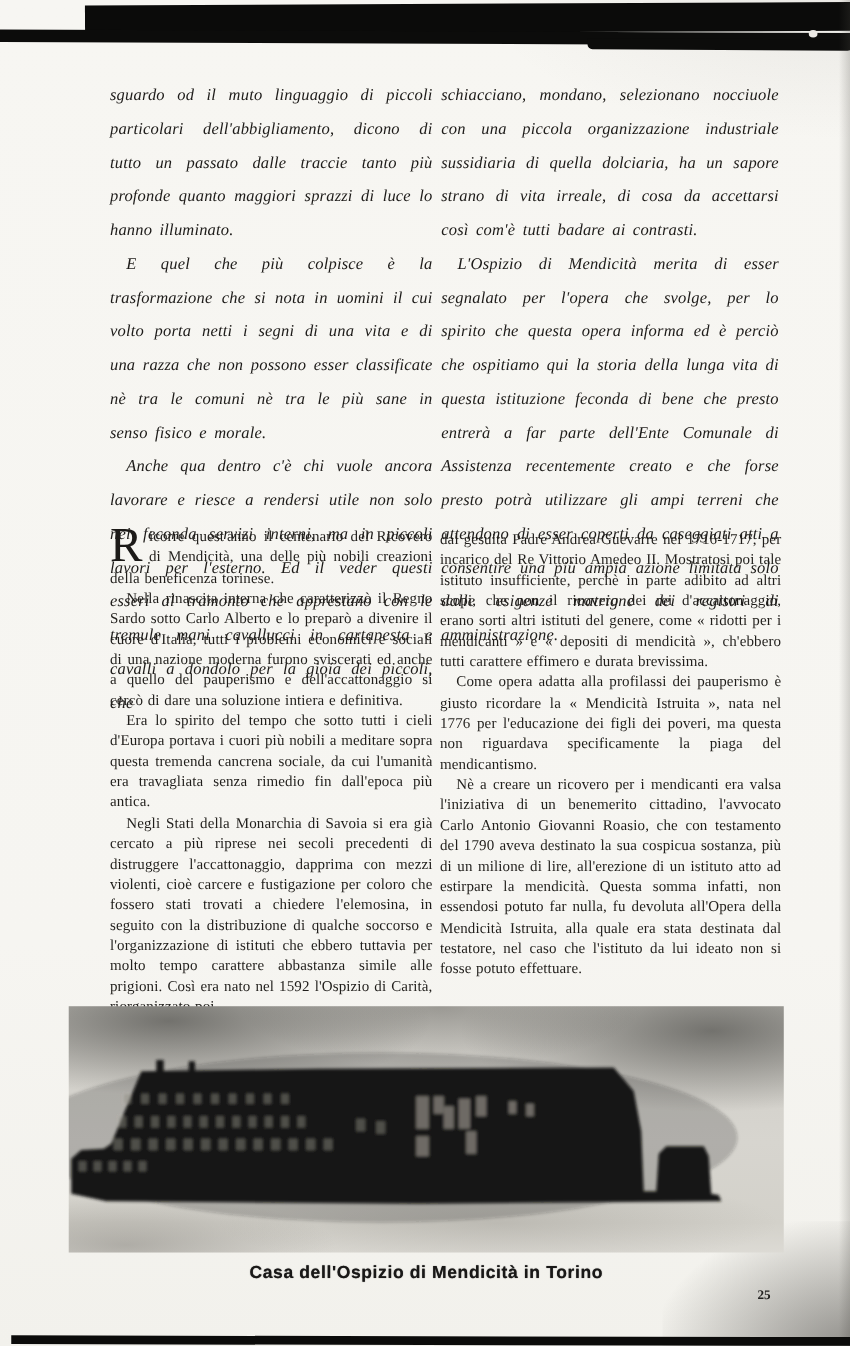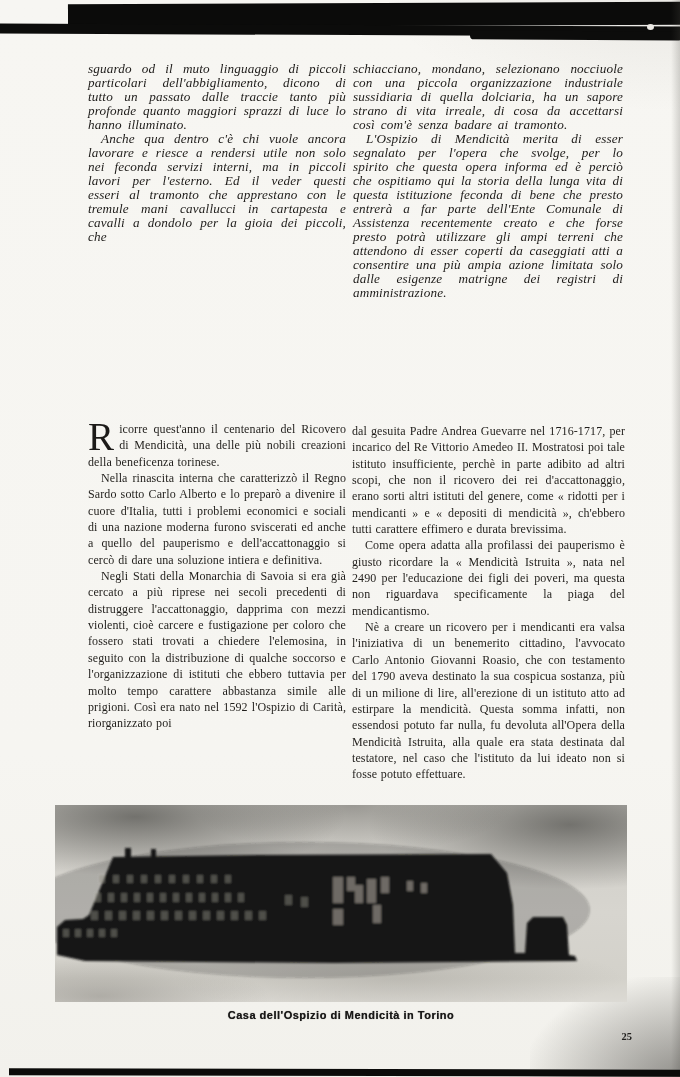--- a/index.html
+++ b/index.html
@@ -23,21 +23,21 @@
   .edge-right    { position:absolute; right:0; top:0; width:9px; height:100%; background:linear-gradient(to left, rgba(80,78,72,0.22), transparent); }
   .corner-br     { position:absolute; right:0; bottom:0; width:150px; height:100px; background:radial-gradient(ellipse at 105% 105%, rgba(55,53,49,0.55), rgba(90,88,82,0.18) 55%, transparent 75%); }
 
   
   .col { position:absolute; text-align:justify; color:#201e1b; }
   .col p { margin:0; }
   .col p + p { text-indent:13px; }
 
   .col-it-left  { left:88px;  top:62px;  width:258px; }
   .col-it-right { left:353px; top:62px;  width:270px; }
-  .italic-text  { font-style:italic; font-size:13.2px; line-height:14px; word-spacing:2.5px; letter-spacing:0.15px; color:#1d1b19; }
+  .italic-text  { font-style:italic; font-size:13.2px; line-height:27px; word-spacing:2.5px; letter-spacing:0.15px; color:#1d1b19; }
   .italic-text p { margin-bottom:0; }
 
   .col-ro-left  { left:88px;  top:421px; width:258px; }
   .col-ro-right { left:352px; top:423px; width:273px; }
   .roman-text   { font-size:12px; line-height:16.35px; letter-spacing:0.1px; word-spacing:0.6px; }
 
   .dropcap {
     float:left; font-size:39px; line-height:30px;
     padding:1px 5px 0 0; color:#1c1a18;
   }
@@ -51,59 +51,61 @@
       radial-gradient(ellipse 280px 90px at 90% 10%, rgba(38,38,35,0.55), transparent 72%),
       radial-gradient(ellipse 240px 55px at 8% 97%,  rgba(95,92,86,0.35), transparent 70%),
       radial-gradient(ellipse 300px 50px at 60% 88%, rgba(120,117,110,0.25), transparent 75%),
       linear-gradient(#cfcdc7 0%, #d7d5cf 55%, #d3d1ca 88%, #dcdad4 100%);
   }
   .photo svg { position:absolute; inset:0; }
 
   .photo-caption {
     position:absolute; left:55px; top:1009px; width:572px;
     text-align:center; font-family:"Liberation Sans", sans-serif;
-    font-size:11px; font-weight:bold; letter-spacing:0.5px; color:#191817;
+    font-size:14px; font-weight:bold; letter-spacing:0.5px; color:#191817;
     text-shadow:0 0 0.7px rgba(20,20,20,0.8);
   }
 
   .page-number {
-    position:absolute; left:606px; top:1031px; width:26px; text-align:right;
+    position:absolute; left:606px; top:1031px; width:26px; text-align:left;
     font-size:10.5px; font-weight:bold; color:#232220;
   }
 </style>
 </head>
 <body>
 
 <div class="page">
 
   <div class="bar-top-main"></div>
   <div class="bar-top-thin"></div>
   <div class="bar-top-right"></div>
   <div class="bar-dot"></div>
   <div class="edge-right"></div>
   <div class="corner-br"></div>
   <div class="bar-bottom"></div>
 
   <div class="col col-it-left italic-text">
     <p>sguardo od il muto linguaggio di piccoli particolari dell'abbigliamento, dicono di tutto un passato dalle traccie tanto più profonde quanto maggiori sprazzi di luce lo hanno illuminato.</p>
+    <p>E quel che più colpisce è la trasformazione che si nota in uomini il cui volto porta netti i segni di una vita e di una razza che non possono esser classificate nè tra le comuni nè tra le più sane in senso fisico e morale.</p>
     <p>Anche qua dentro c'è chi vuole ancora lavorare e riesce a rendersi utile non solo nei feconda servizi interni, ma in piccoli lavori per l'esterno. Ed il veder questi esseri al tramonto che apprestano con le tremule mani cavallucci in cartapesta e cavalli a dondolo per la gioia dei piccoli, che</p>
   </div>
   <div class="col col-it-right italic-text">
-    <p>schiacciano, mondano, selezionano nocciuole con una piccola organizzazione industriale sussidiaria di quella dolciaria, ha un sapore strano di vita irreale, di cosa da accettarsi così com'è senza badare ai tramonto.</p>
+    <p>schiacciano, mondano, selezionano nocciuole con una piccola organizzazione industriale sussidiaria di quella dolciaria, ha un sapore strano di vita irreale, di cosa da accettarsi così com'è tutti badare ai contrasti.</p>
     <p>L'Ospizio di Mendicità merita di esser segnalato per l'opera che svolge, per lo spirito che questa opera informa ed è perciò che ospitiamo qui la storia della lunga vita di questa istituzione feconda di bene che presto entrerà a far parte dell'Ente Comunale di Assistenza recentemente creato e che forse presto potrà utilizzare gli ampi terreni che attendono di esser coperti da caseggiati atti a consentire una più ampia azione limitata solo dalle esigenze matrigne dei registri di amministrazione.</p>
   </div>
 
   <div class="col col-ro-left roman-text">
     <p><span class="dropcap">R</span><span>icorre quest'anno il centenario del Ricovero di Mendicità, una delle più nobili creazioni della beneficenza torinese.</span></p>
     <p>Nella rinascita interna che caratterizzò il Regno Sardo sotto Carlo Alberto e lo preparò a divenire il cuore d'Italia, tutti i problemi economici e sociali di una nazione moderna furono sviscerati ed anche a quello del pauperismo e dell'accattonaggio si cercò di dare una soluzione intiera e definitiva.</p>
+    <p>Era lo spirito del tempo che sotto tutti i cieli d'Europa portava i cuori più nobili a meditare sopra questa tremenda cancrena sociale, da cui l'umanità era travagliata senza rimedio fin dall'epoca più antica.</p>
     <p>Negli Stati della Monarchia di Savoia si era già cercato a più riprese nei secoli precedenti di distruggere l'accattonaggio, dapprima con mezzi violenti, cioè carcere e fustigazione per coloro che fossero stati trovati a chiedere l'elemosina, in seguito con la distribuzione di qualche soccorso e l'organizzazione di istituti che ebbero tuttavia per molto tempo carattere abbastanza simile alle prigioni. Così era nato nel 1592 l'Ospizio di Carità, riorganizzato poi</p>
   </div>
   <div class="col col-ro-right roman-text">
     <p>dal gesuita Padre Andrea Guevarre nel 1716-1717, per incarico del Re Vittorio Amedeo II. Mostratosi poi tale istituto insufficiente, perchè in parte adibito ad altri scopi, che non il ricovero dei rei d'accattonaggio, erano sorti altri istituti del genere, come « ridotti per i mendicanti » e « depositi di mendicità », ch'ebbero tutti carattere effimero e durata brevissima.</p>
-    <p>Come opera adatta alla profilassi dei pauperismo è giusto ricordare la « Mendicità Istruita », nata nel 2490 per l'educazione dei figli dei poveri, ma questa non riguardava specificamente la piaga del mendicantismo.</p>
+    <p>Come opera adatta alla profilassi dei pauperismo è giusto ricordare la « Mendicità Istruita », nata nel 1776 per l'educazione dei figli dei poveri, ma questa non riguardava specificamente la piaga del mendicantismo.</p>
     <p>Nè a creare un ricovero per i mendicanti era valsa l'iniziativa di un benemerito cittadino, l'avvocato Carlo Antonio Giovanni Roasio, che con testamento del 1790 aveva destinato la sua cospicua sostanza, più di un milione di lire, all'erezione di un istituto atto ad estirpare la mendicità. Questa somma infatti, non essendosi potuto far nulla, fu devoluta all'Opera della Mendicità Istruita, alla quale era stata destinata dal testatore, nel caso che l'istituto da lui ideato non si fosse potuto effettuare.</p>
   </div>
 
   <div class="photo">
     <svg viewBox="0 0 572 197" width="572" height="197">
       <g filter="url(#soft)">
         <ellipse cx="250" cy="105" rx="285" ry="68" fill="rgba(28,28,26,0.22)"></ellipse>
         <path fill="#171715" d="M2,150 L2,122 L10,115 L28,114 L34,110 L58,52 L200,50 L436,49 L452,68 L458,100 L460,148 L470,148 L472,118 L478,112 L508,112 L512,120 L514,150 L520,151 L522,156 L280,158 L30,156 Z"></path>
         <rect x="70" y="43" width="6" height="10" fill="#171715"></rect>
         <rect x="96" y="44" width="5" height="9" fill="#171715"></rect>

